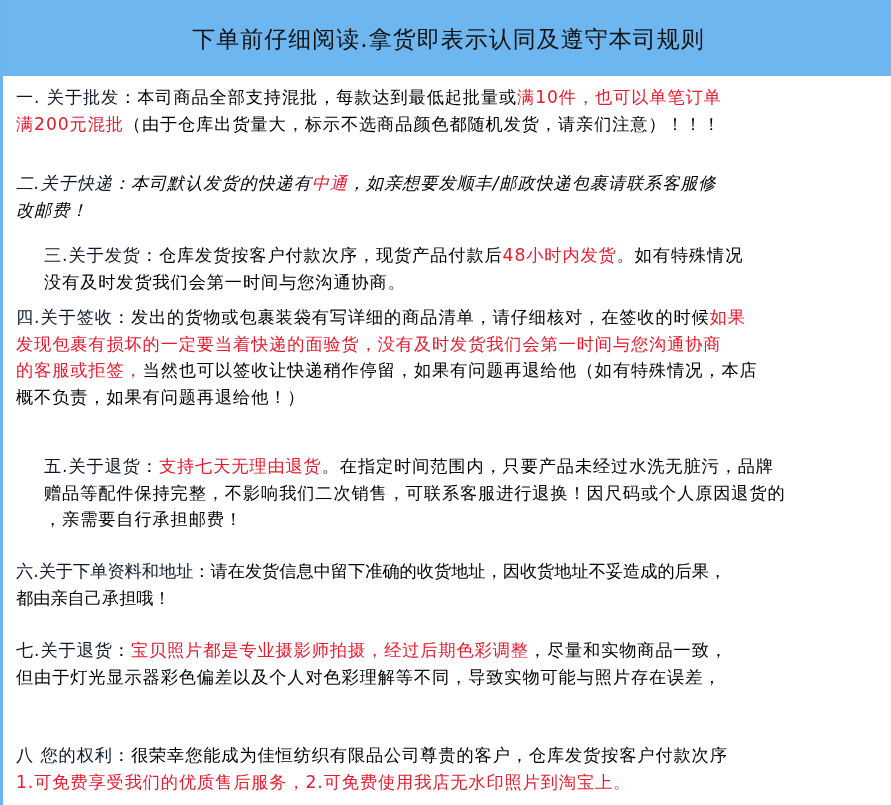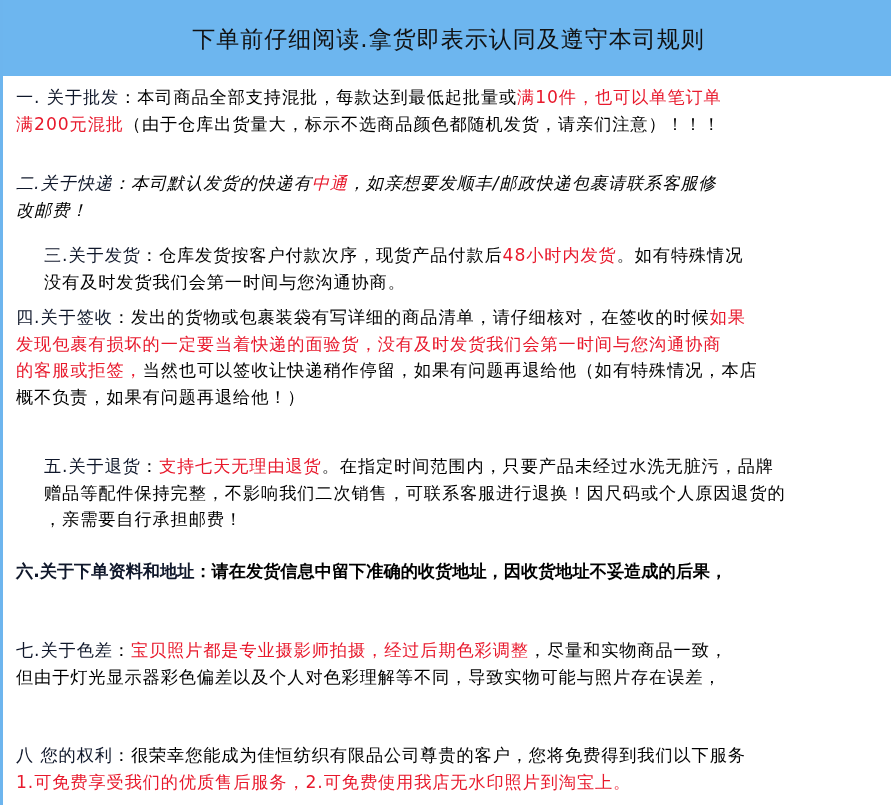--- a/index.html
+++ b/index.html
@@ -57,21 +57,21 @@
     .sec-title { color: #0f172a; }
     .hl { color: #e8192c; }
     .plain { color: #000000; text-align: right; }
 
     #s1 { position: absolute; top: 0px; }
     #s2 { position: absolute; top: 86px; font-style: italic; }
     #s3 { position: absolute; top: 158px; margin-left: 28px; }
     #s4 { position: absolute; top: 220px; }
     #s5 { position: absolute; top: 369px; margin-left: 28px; }
     #s6 { position: absolute; top: 474px; }
-    #s6 .line { letter-spacing: 0px; font-weight: bold; }
+    #s6 .line { letter-spacing: 0px; }
     #s7 { position: absolute; top: 553px; }
     #s8 { position: absolute; top: 658px; }
   </style>
 </head>
 <body>
 
 <div class="notice">
   <div class="header">
     <div class="header-title">下单前仔细阅读.拿货即表示认同及遵守本司规则</div>
   </div>
@@ -95,23 +95,24 @@
         <span class="line"><span class="hl">的客服或拒签，</span><span class="plain">当然也可以签收让快递稍作停留，如果有问题再退给他（如有特殊情况，本店</span></span>
         <span class="line"><span class="plain">概不负责，如果有问题再退给他！）</span></span>
       </div>
     <div class="section" id="s5">
         <span class="line"><span class="sec-title">五.关于退货</span><span class="plain">：</span><span class="hl">支持七天无理由退货</span><span class="plain">。在指定时间范围内，只要产品未经过水洗无脏污，品牌</span></span>
         <span class="line"><span class="plain">赠品等配件保持完整，不影响我们二次销售，可联系客服进行退换！因尺码或个人原因退货的</span></span>
         <span class="line"><span class="plain">，亲需要自行承担邮费！</span></span>
       </div>
     <div class="section" id="s6">
         <span class="line"><span class="sec-title">六.关于下单资料和地址</span><span class="plain">：请在发货信息中留下准确的收货地址，因收货地址不妥造成的后果，</span></span>
+        <span class="line"><span class="plain">都由亲自己承担哦！</span></span>
       </div>
     <div class="section" id="s7">
-        <span class="line"><span class="sec-title">七.关于色差</span><span class="plain">：</span><span class="hl">宝贝照片都是专业摄影师拍摄，经过后期色彩调整</span><span class="plain">，尽量和实物商品一致，</span></span>
+        <span class="line"><span class="sec-title">七.关于退货</span><span class="plain">：</span><span class="hl">宝贝照片都是专业摄影师拍摄，经过后期色彩调整</span><span class="plain">，尽量和实物商品一致，</span></span>
         <span class="line"><span class="plain">但由于灯光显示器彩色偏差以及个人对色彩理解等不同，导致实物可能与照片存在误差，</span></span>
       </div>
     <div class="section" id="s8">
-        <span class="line"><span class="sec-title">八 您的权利</span><span class="plain">：很荣幸您能成为佳恒纺织有限品公司尊贵的客户，您将免费得到我们以下服务</span></span>
+        <span class="line"><span class="sec-title">八 您的权利</span><span class="plain">：很荣幸您能成为佳恒纺织有限品公司尊贵的客户，仓库发货按客户付款次序</span></span>
         <span class="line"><span class="hl">1.可免费享受我们的优质售后服务，2.可免费使用我店无水印照片到淘宝上。</span></span>
       </div>
   </div>
 </div>
 
 </body></html>

